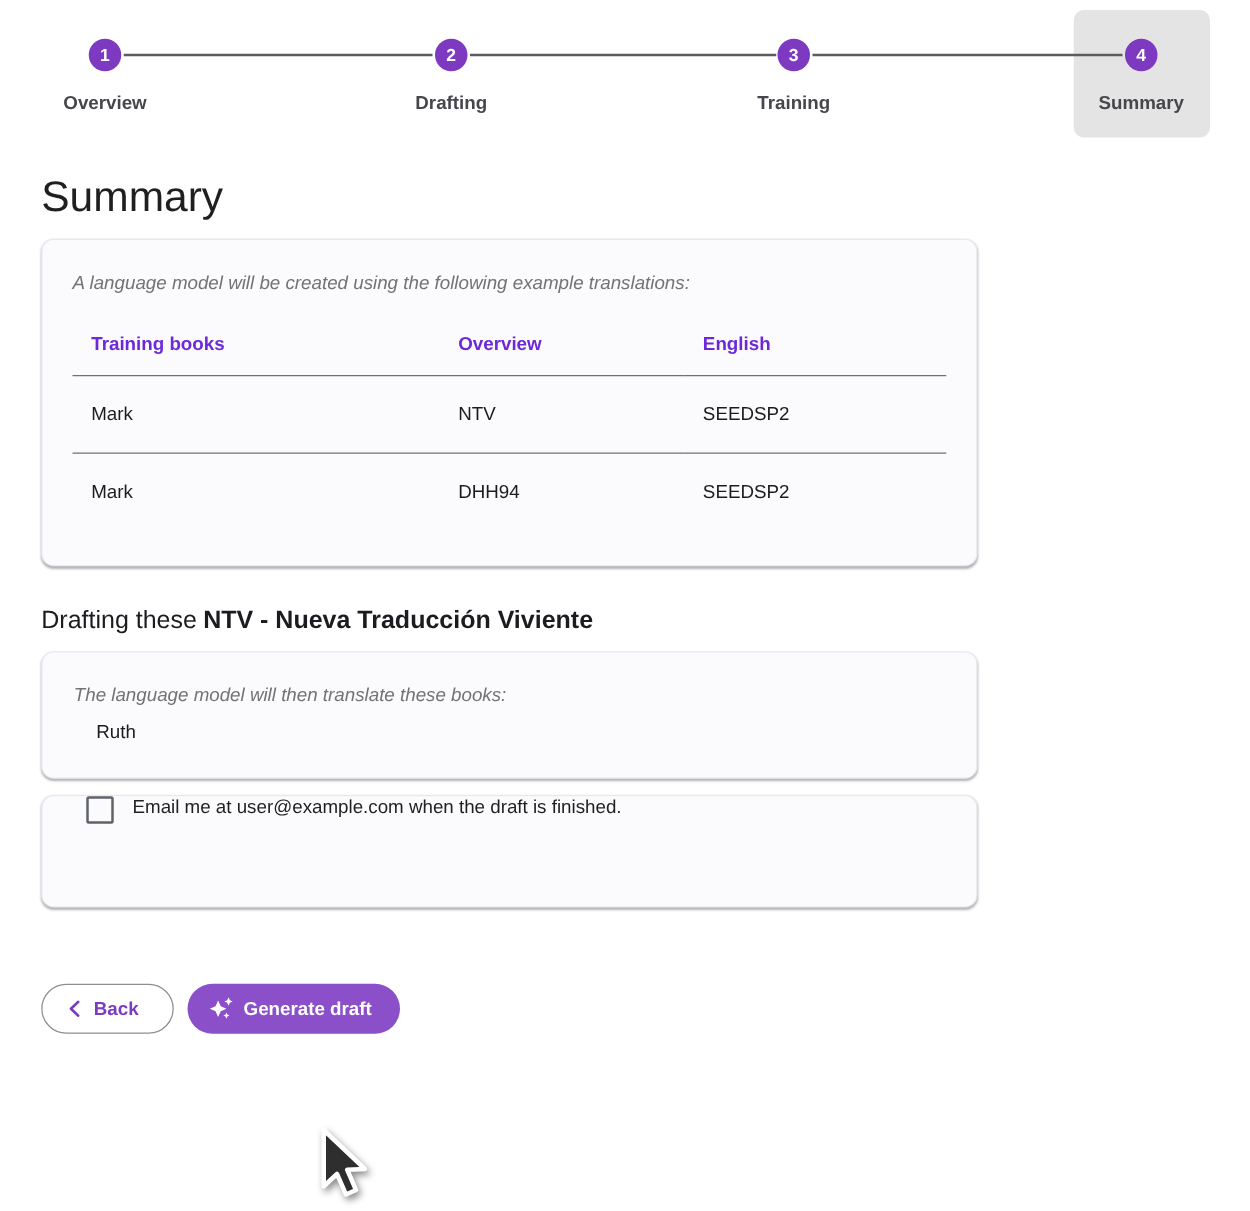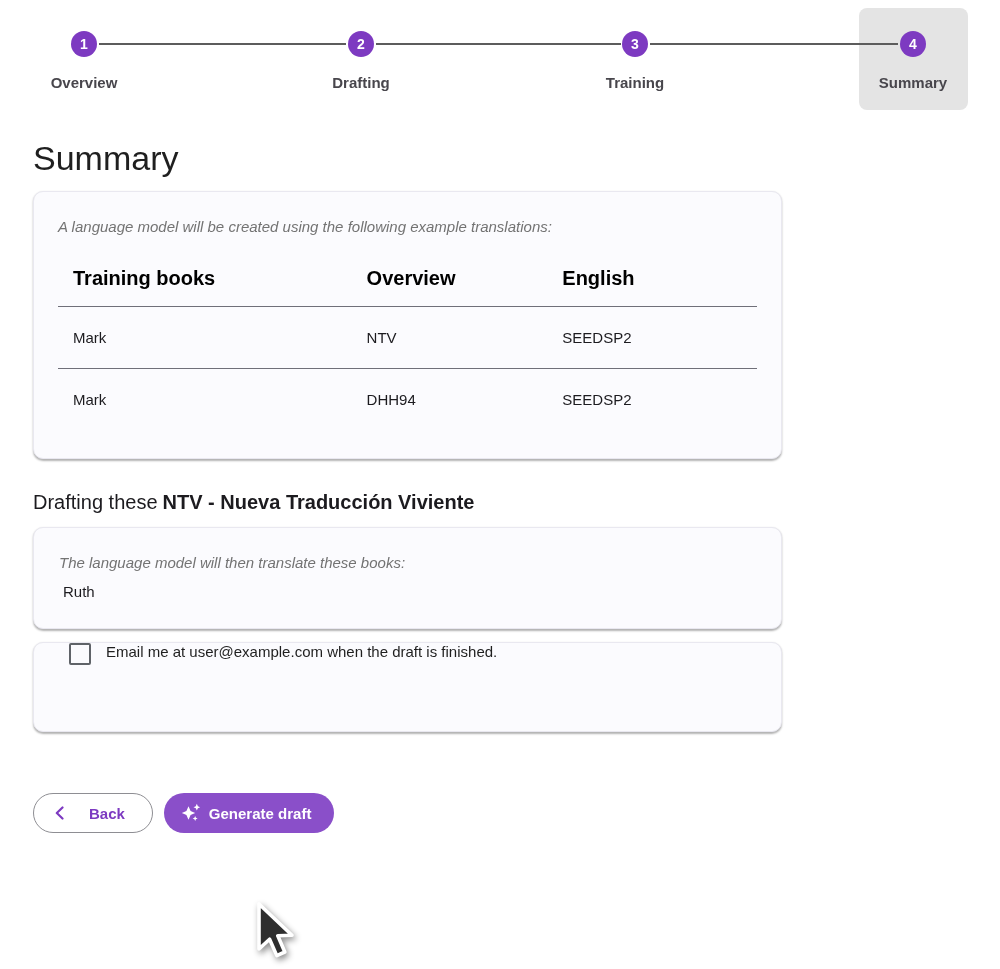--- a/index.html
+++ b/index.html
@@ -108,39 +108,39 @@
 
   
   .card-training { padding: 26px 24px 28px 24px; }
   .training-table {
     width: 100%;
     border-collapse: collapse;
     margin-top: 12px;
   }
   .training-table th {
     text-align: left;
-    font-size: 20px;
+    font-size: 15px;
     font-weight: 700;
-    color: #000000;
+    color: #6d28d9;
     padding: 20px 0 16px 15px;
     border-bottom: 1px solid #6F6F79;
   }
   .training-table td {
     font-size: 15px;
     color: #1C1B1F;
     padding: 22px 0 22px 15px;
     border-bottom: 1px solid #6F6F79;
   }
   .training-table tr:last-child td { border-bottom: none; }
 
   
   .card-drafting { padding: 26px 24px 28px 25px; }
   .book-item {
     margin-top: 12px;
-    margin-left: 4px;
+    margin-left: 18px;
     font-size: 15px;
     color: #1C1B1F;
   }
 
   
   .card-notifications {
     height: 90px;
     display: flex;
     padding-left: 35px;
   }
@@ -175,21 +175,21 @@
     font-weight: 700;
     display: inline-flex;
     align-items: center;
     cursor: pointer;
   }
   .btn-back {
     background: #ffffff;
     border: 1px solid #8E8E93;
     color: #7D3AC1;
     padding: 0 27px 0 21px;
-    gap: 25px;
+    gap: 11px;
   }
   .btn-generate {
     background: #8A4FC9;
     border: none;
     color: #ffffff;
     padding: 0 23px 0 17px;
     gap: 8px;
   }
   .icon { display: inline-flex; }
 

